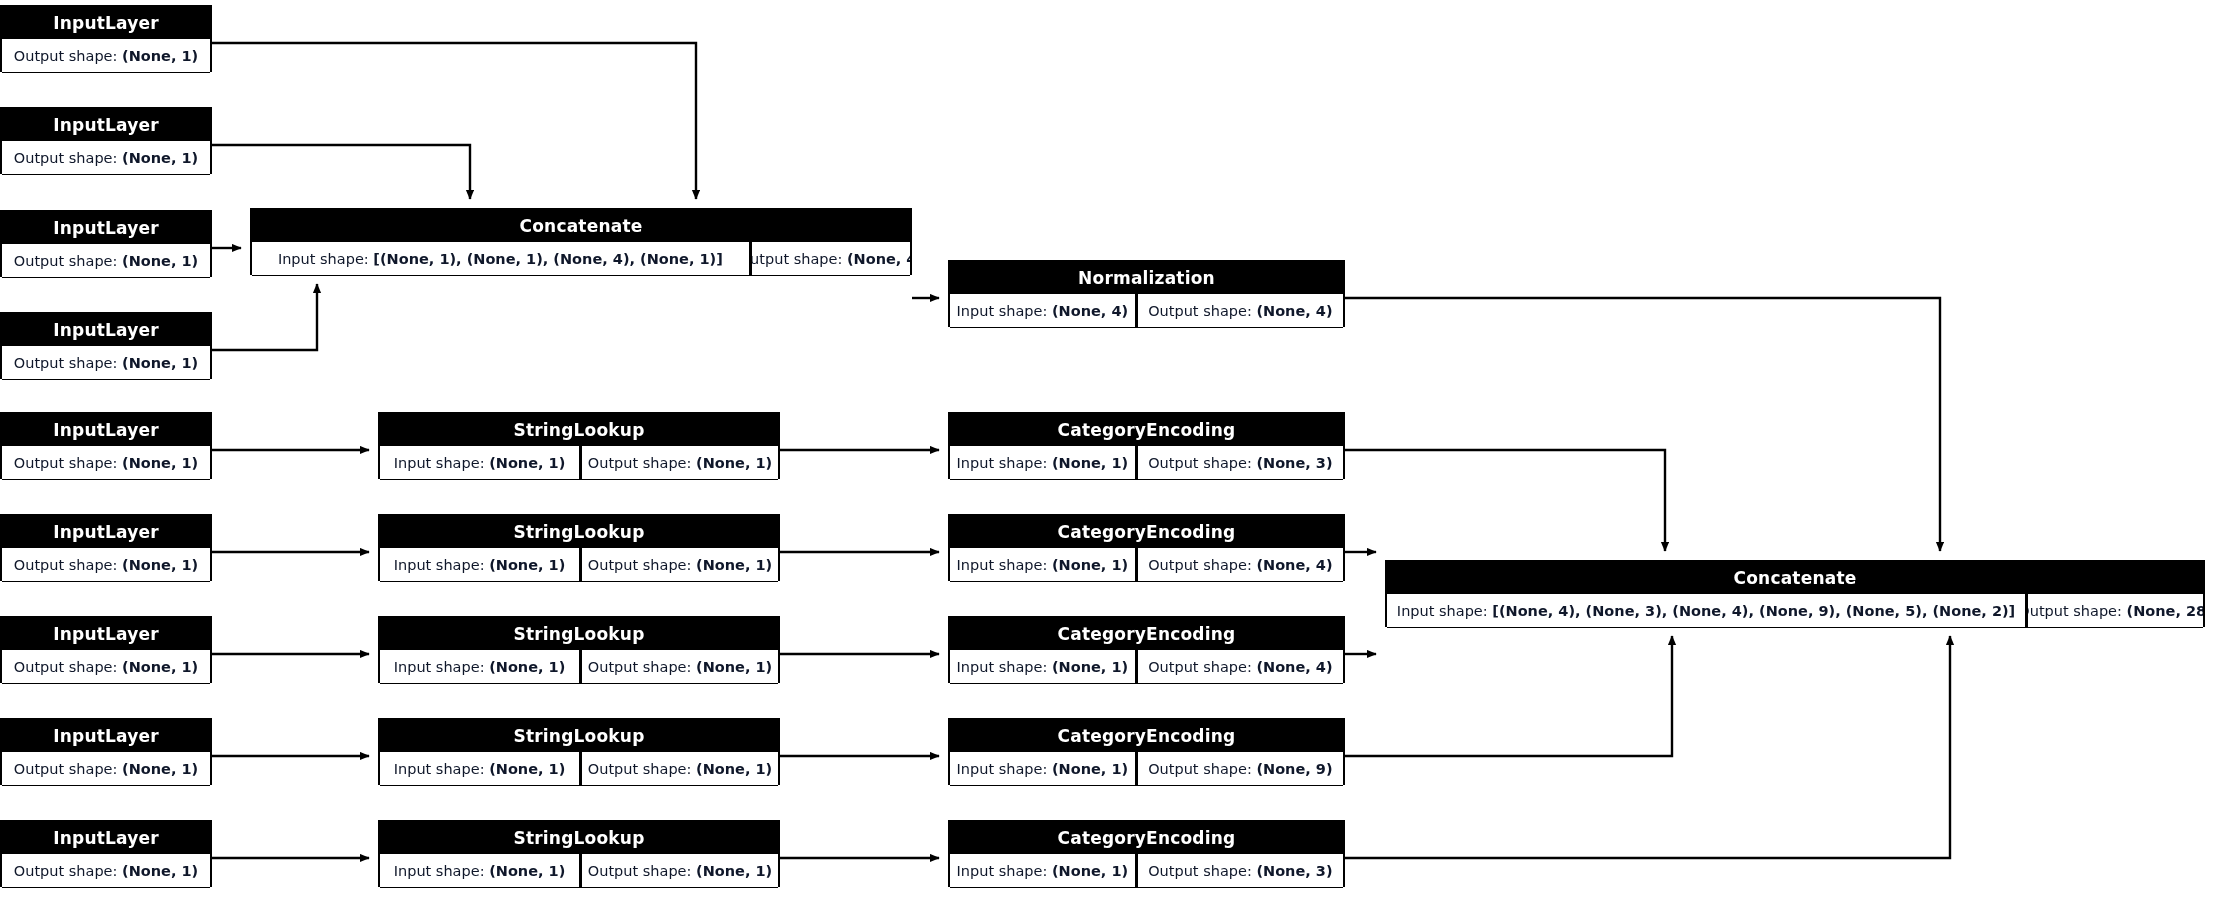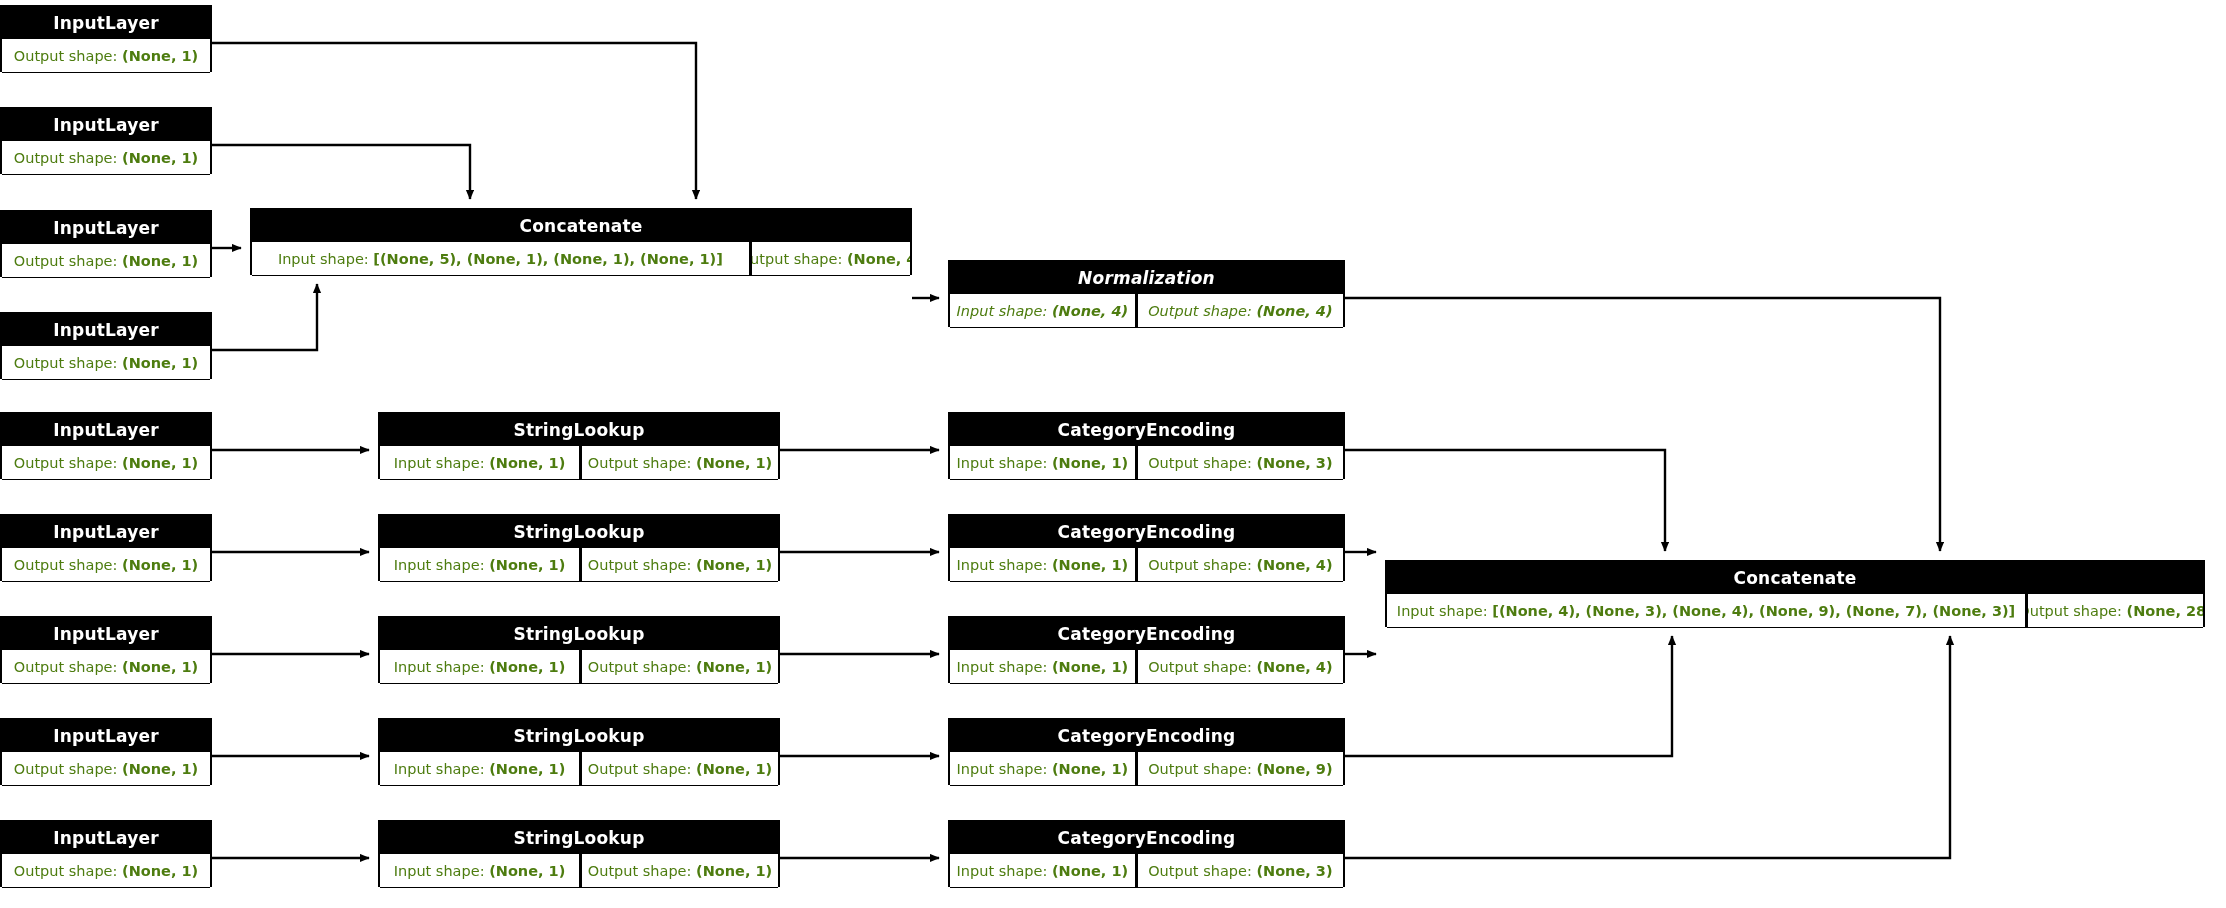--- a/index.html
+++ b/index.html
@@ -33,21 +33,21 @@
   }
   .node-shapes{
     display:flex;
     flex-direction:row;
     background:#000000;
     flex:0 0 auto;
     padding:0 0 1px 0;
   }
   .shape-cell{
     background:#ffffff;
-    color:#4d7c0f;
+    color:#0f172a;
     display:flex;
     align-items:center;
     justify-content:center;
     box-sizing:border-box;
     white-space:nowrap;
     overflow:hidden;
     flex:1 1 auto;
   }
   .shape-cell + .shape-cell{ margin-left:3px; }
   .shape-cell .lbl{font-weight:normal;}
@@ -129,29 +129,29 @@
             <span class="lbl">Output shape:&nbsp;</span>
             <span class="val">(None, 1)</span>
           </div>
         </div>
       </div>
       <div class="node n-small" id="concatenate_1" style="left: 250px; top: 208px; width: 662px; height: 67px;">
         <div class="node-title">Concatenate</div>
         <div class="node-shapes">
           <div class="shape-cell" style="flex: 0 0 75.5%;">
             <span class="lbl">Input shape:&nbsp;</span>
-            <span class="val">[(None, 5), (None, 1), (None, 1), (None, 1)]</span>
-          </div>
-          <div class="shape-cell">
-            <span class="lbl">Output shape:&nbsp;</span>
-            <span class="val">(None, 4)</span>
-          </div>
-        </div>
-      </div>
-      <div class="node n-small" id="normalization_1" style="left: 948px; top: 260px; width: 397px; height: 67px; font-style: italic;">
+            <span class="val">[(None, 1), (None, 1), (None, 4), (None, 1)]</span>
+          </div>
+          <div class="shape-cell">
+            <span class="lbl">Output shape:&nbsp;</span>
+            <span class="val">(None, 4)</span>
+          </div>
+        </div>
+      </div>
+      <div class="node n-small" id="normalization_1" style="left: 948px; top: 260px; width: 397px; height: 67px;">
         <div class="node-title">Normalization</div>
         <div class="node-shapes">
           <div class="shape-cell" style="flex: 0 0 47%;">
             <span class="lbl">Input shape:&nbsp;</span>
             <span class="val">(None, 4)</span>
           </div>
           <div class="shape-cell">
             <span class="lbl">Output shape:&nbsp;</span>
             <span class="val">(None, 4)</span>
           </div>
@@ -330,21 +330,21 @@
             <span class="lbl">Output shape:&nbsp;</span>
             <span class="val">(None, 3)</span>
           </div>
         </div>
       </div>
       <div class="node n-small" id="concatenate_2" style="left: 1385px; top: 560px; width: 820px; height: 67px;">
         <div class="node-title">Concatenate</div>
         <div class="node-shapes">
           <div class="shape-cell" style="flex: 0 0 78.2%;">
             <span class="lbl">Input shape:&nbsp;</span>
-            <span class="val">[(None, 4), (None, 3), (None, 4), (None, 9), (None, 7), (None, 3)]</span>
+            <span class="val">[(None, 4), (None, 3), (None, 4), (None, 9), (None, 5), (None, 2)]</span>
           </div>
           <div class="shape-cell">
             <span class="lbl">Output shape:&nbsp;</span>
             <span class="val">(None, 28)</span>
           </div>
         </div>
       </div>
     </div>
 </div>
 

